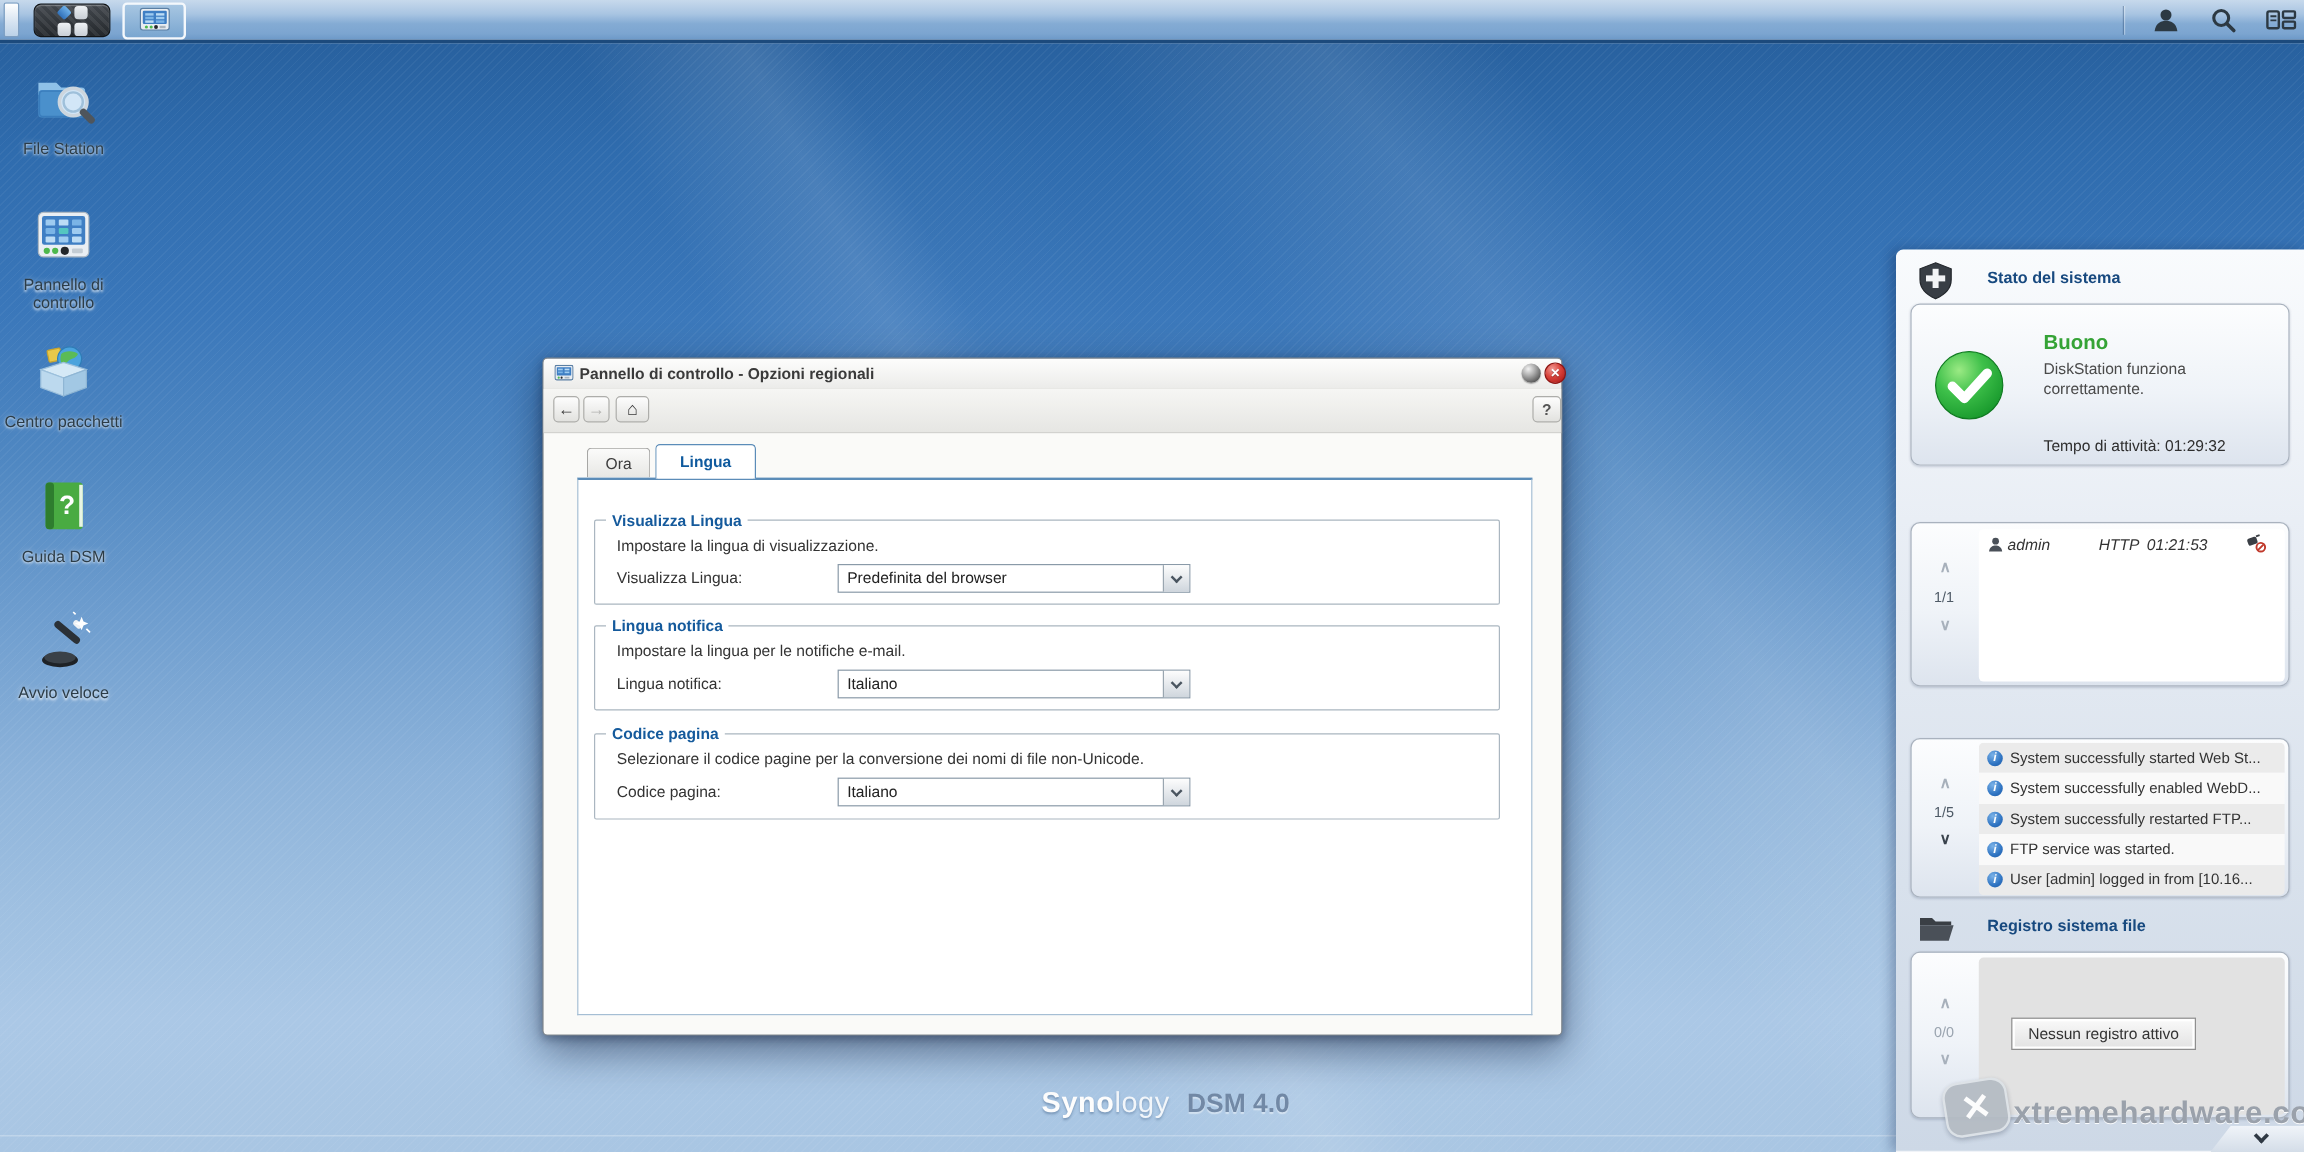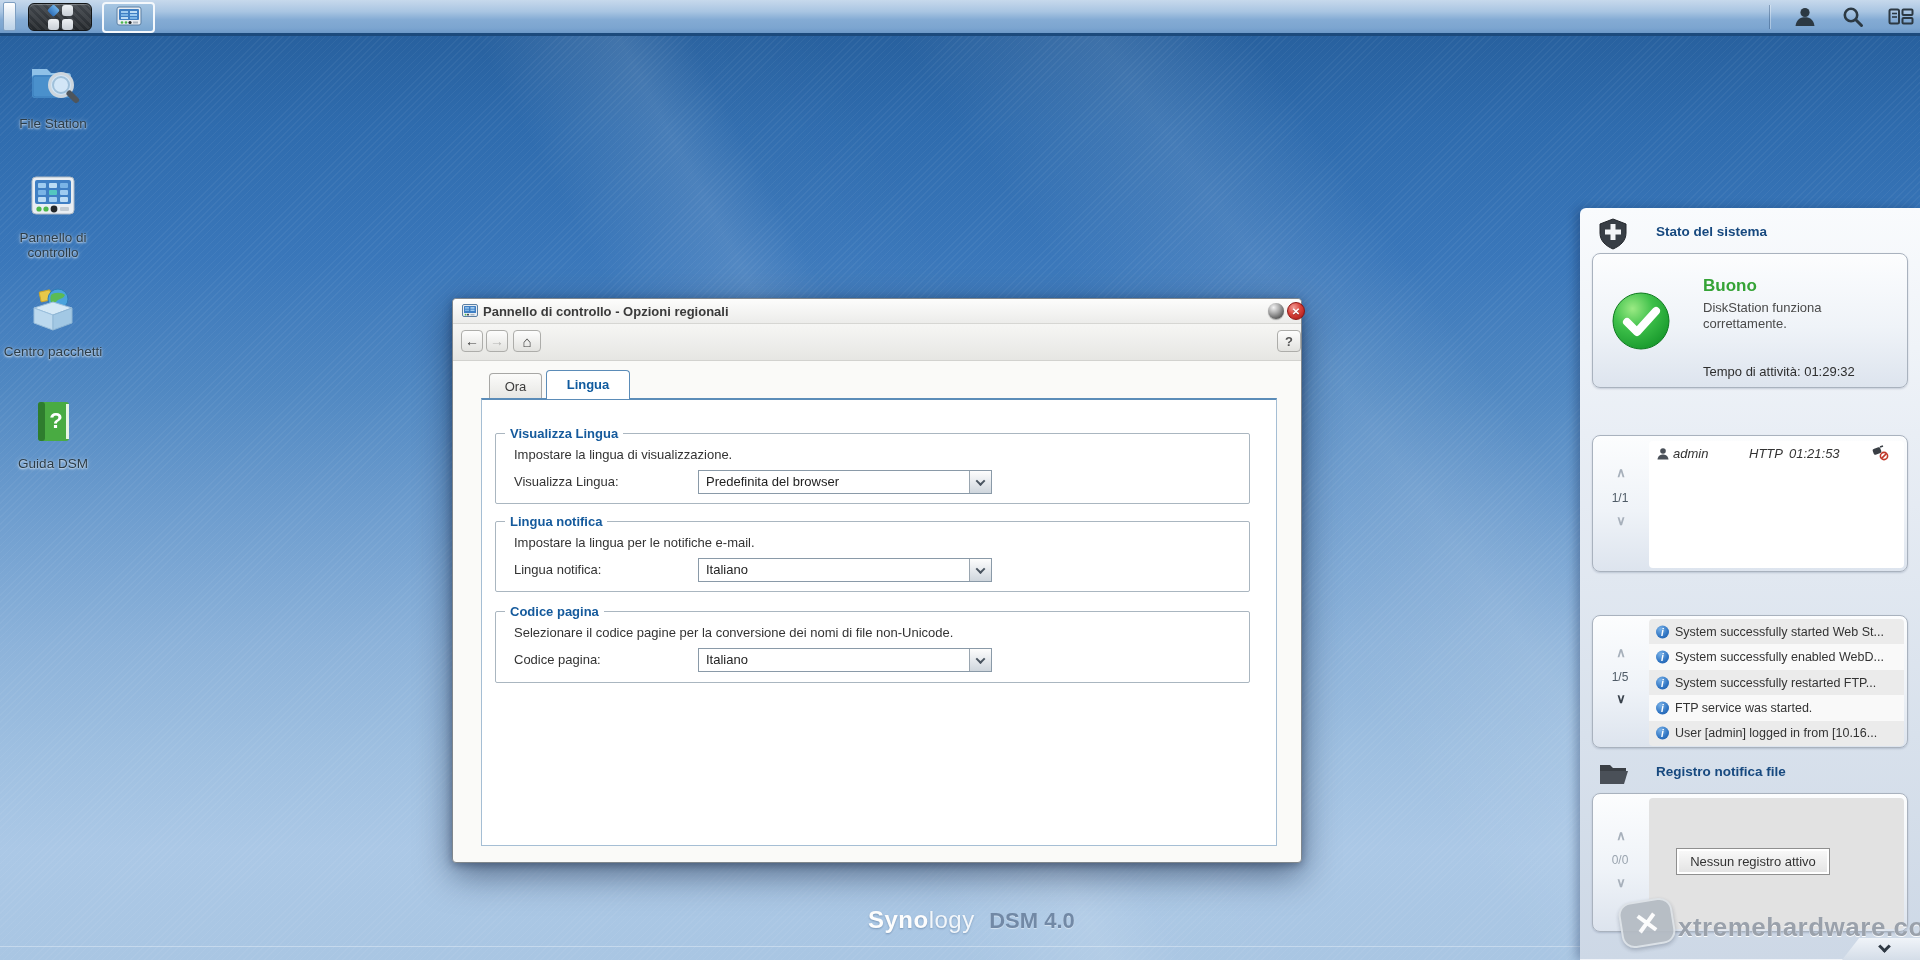--- a/index.html
+++ b/index.html
@@ -363,20 +363,34 @@
       <svg width="56" height="56" viewBox="0 0 56 56" style="margin:0 auto">
         <rect x="13" y="8" width="31" height="39" rx="3" fill="#49ab42"></rect>
         <rect x="13" y="8" width="7" height="39" rx="3" fill="#2e7d2e"></rect>
         <rect x="41" y="10" width="3" height="35" fill="#e9f5e4"></rect>
         <text x="31" y="34" text-anchor="middle" font-family="Liberation Sans, sans-serif" font-size="22" font-weight="bold" fill="#ffffff">?</text>
       </svg>
     </span>
     <div class="dlabel">Guida DSM</div>
   </div>
 
+  <div class="desk-item" style="left:0; top:508px;">
+    <span class="dicon">
+      <svg width="56" height="56" viewBox="0 0 56 56" style="margin:0 auto">
+        <ellipse cx="25" cy="42" rx="15" ry="6" fill="#1e2226"></ellipse>
+        <ellipse cx="25" cy="40" rx="13" ry="5" fill="#3a4148"></ellipse>
+        <rect x="18" y="16" width="26" height="6" rx="3" transform="rotate(40 31 19)" fill="#2b3137"></rect>
+        <rect x="36" y="10" width="8" height="5" rx="2.5" transform="rotate(40 40 12)" fill="#eef2f5"></rect>
+        <path d="M43 6 l1.6 4 4 1.6 -4 1.6 -1.6 4 -1.6 -4 -4 -1.6 4 -1.6 Z" fill="#ffffff"></path>
+        <line x1="47" y1="16" x2="50" y2="19" stroke="#ffffff" stroke-width="1.4"></line>
+        <line x1="38" y1="4" x2="36" y2="2" stroke="#ffffff" stroke-width="1.4"></line>
+      </svg>
+    </span>
+    <div class="dlabel">Avvio veloce</div>
+  </div>
 
   <div class="brand">
     <span class="syno">Syno</span><span class="logy">logy</span>
     <span class="prod">DSM 4.0</span>
   </div>
 
   <div class="window">
     <div class="titlebar">
       <span class="wicon">
         <svg width="16" height="15" viewBox="0 0 16 15">
@@ -552,21 +566,21 @@
       </div>
     </div>
 
     <div class="whead" style="top:550px;">
       <span class="wh-icon">
         <svg width="32" height="30" viewBox="0 0 32 30">
           <path d="M2 7 H12 L15 10 H28 V13 H2 Z" fill="#3a3f45"></path>
           <path d="M2 13 H30 L26 26 H2 Z" fill="#4a5058"></path>
         </svg>
       </span>
-      <span class="wh-title">Registro notifica file</span>
+      <span class="wh-title">Registro sistema file</span>
     </div>
     <div class="wbox" style="top:585px; height:139px;">
       <div class="pager">
         <div class="pg-up" style="top:35px;">∧</div>
         <div class="pg-num" style="top:59px; color:#9aa4af;">0/0</div>
         <div class="pg-dn" style="top:82px;">∨</div>
       </div>
       <div class="empty-pane">
         <div class="empty-btn">Nessun registro attivo</div>
       </div>

